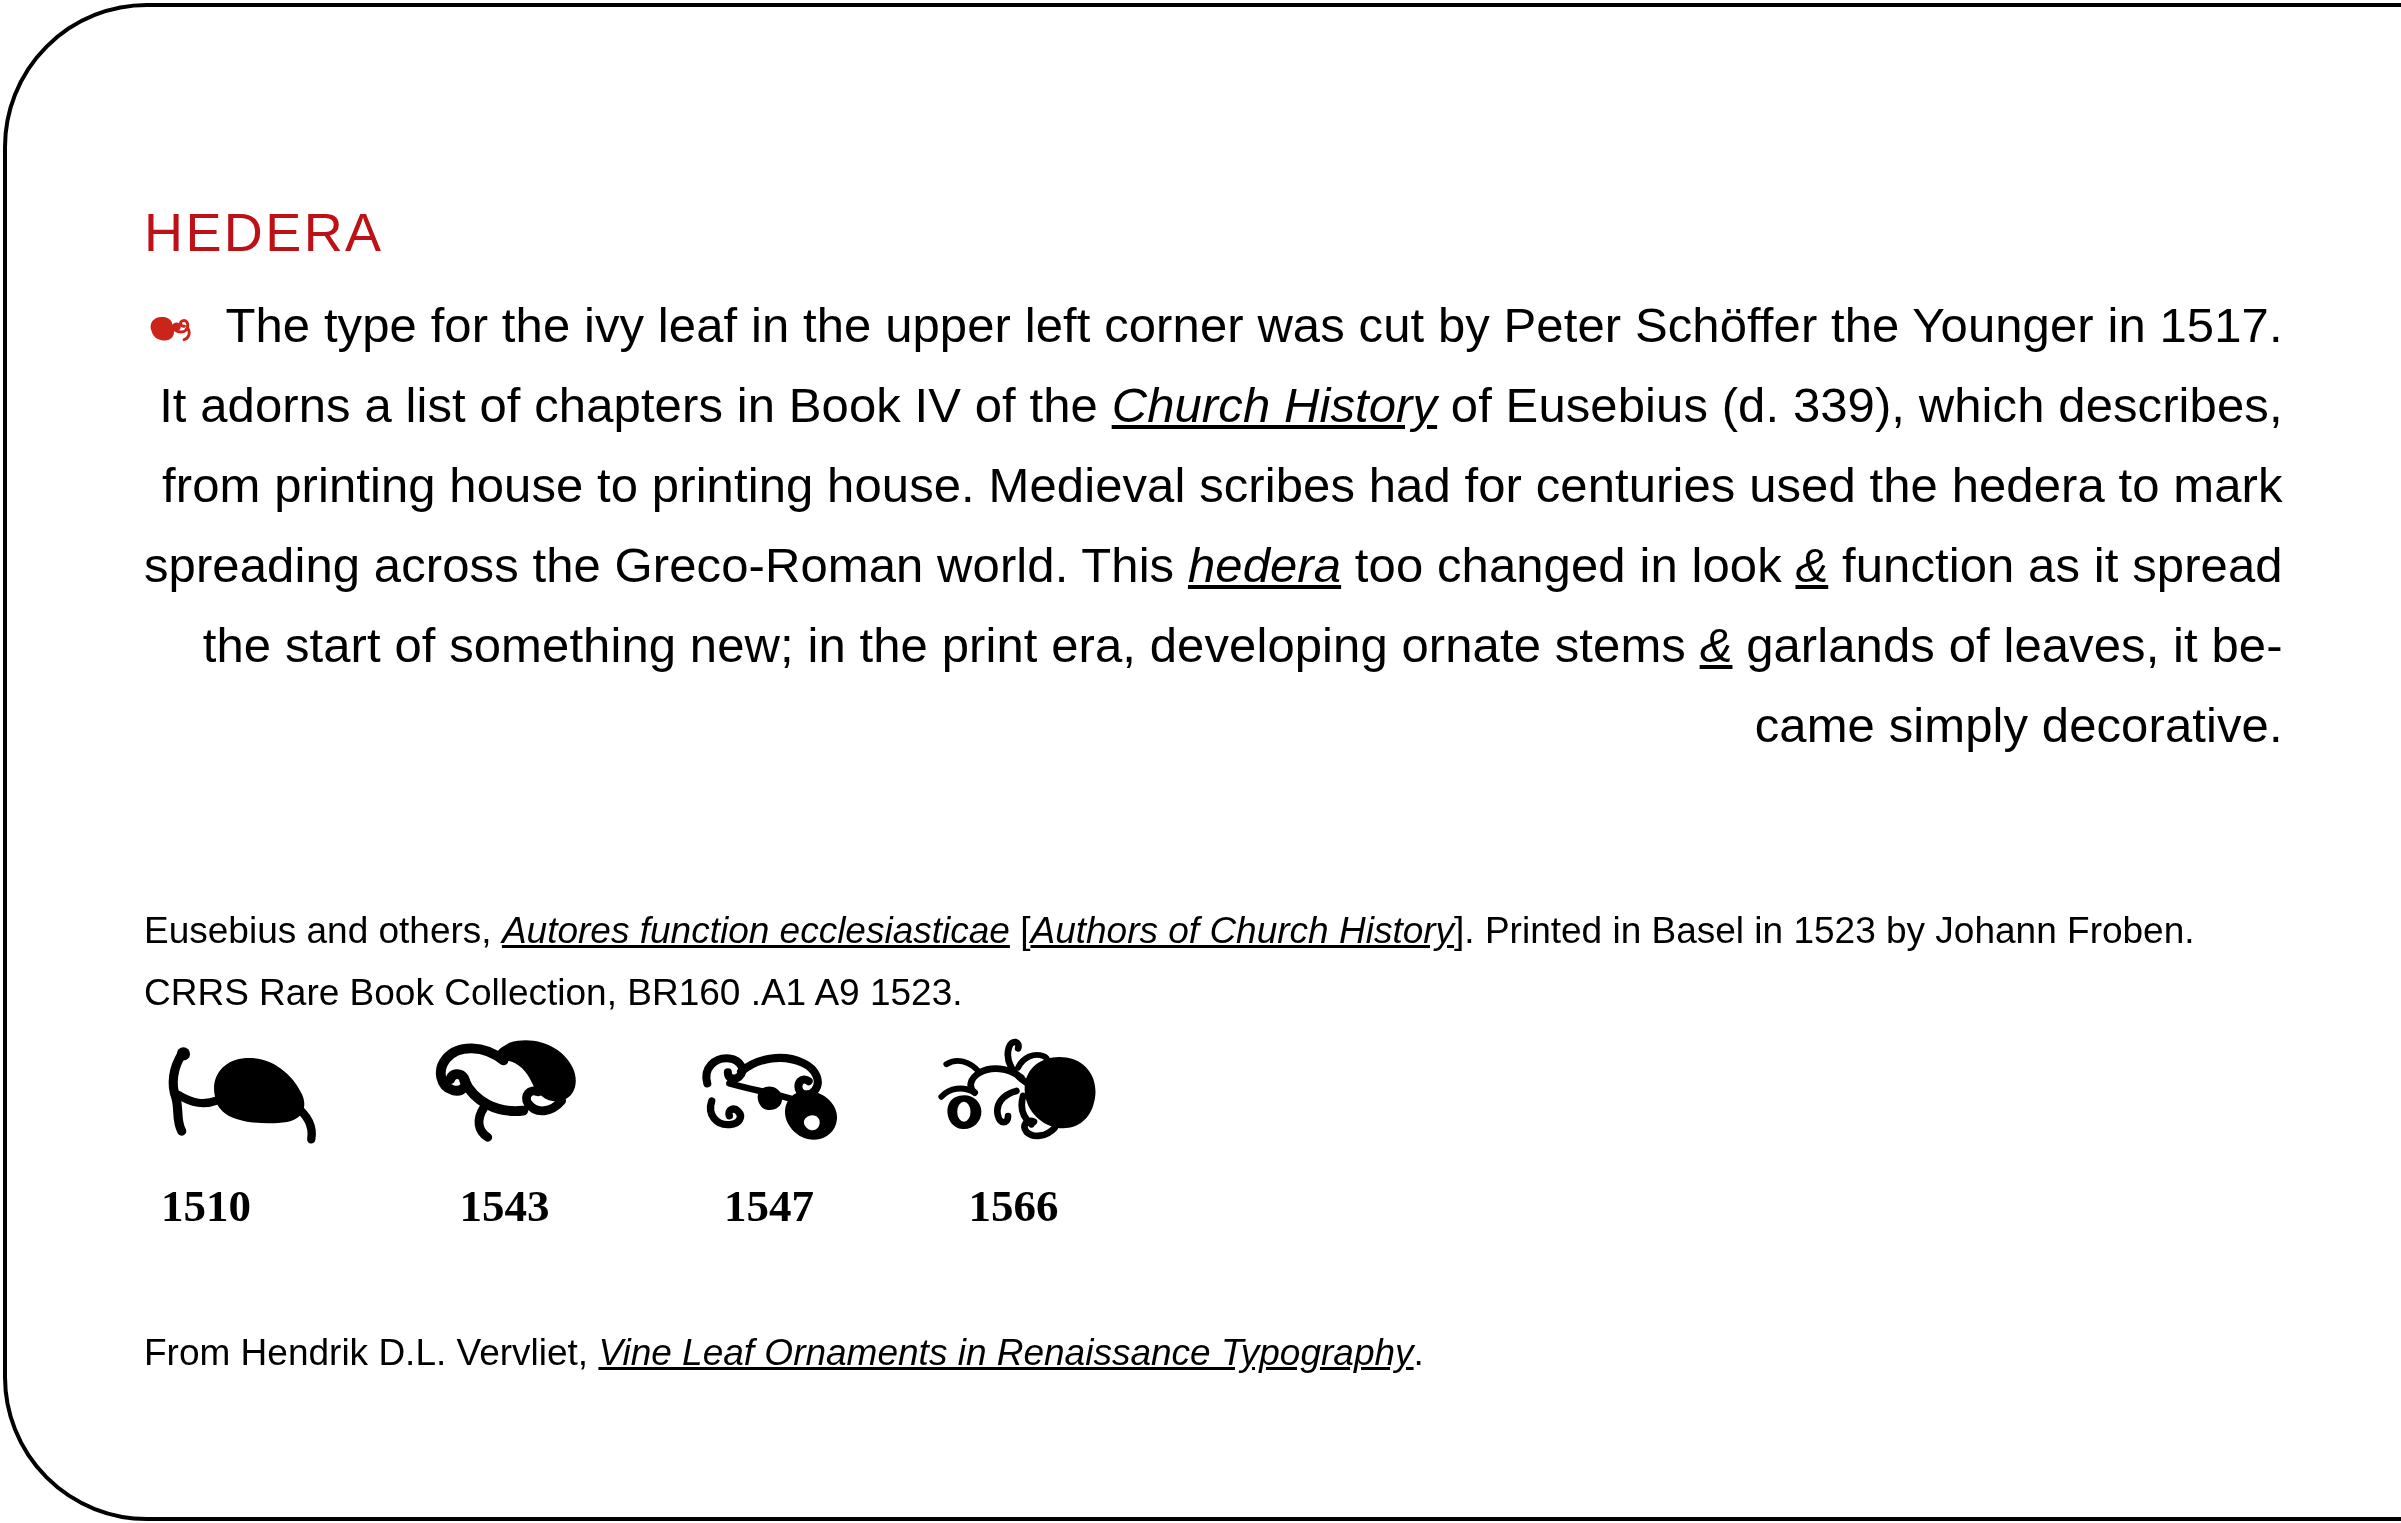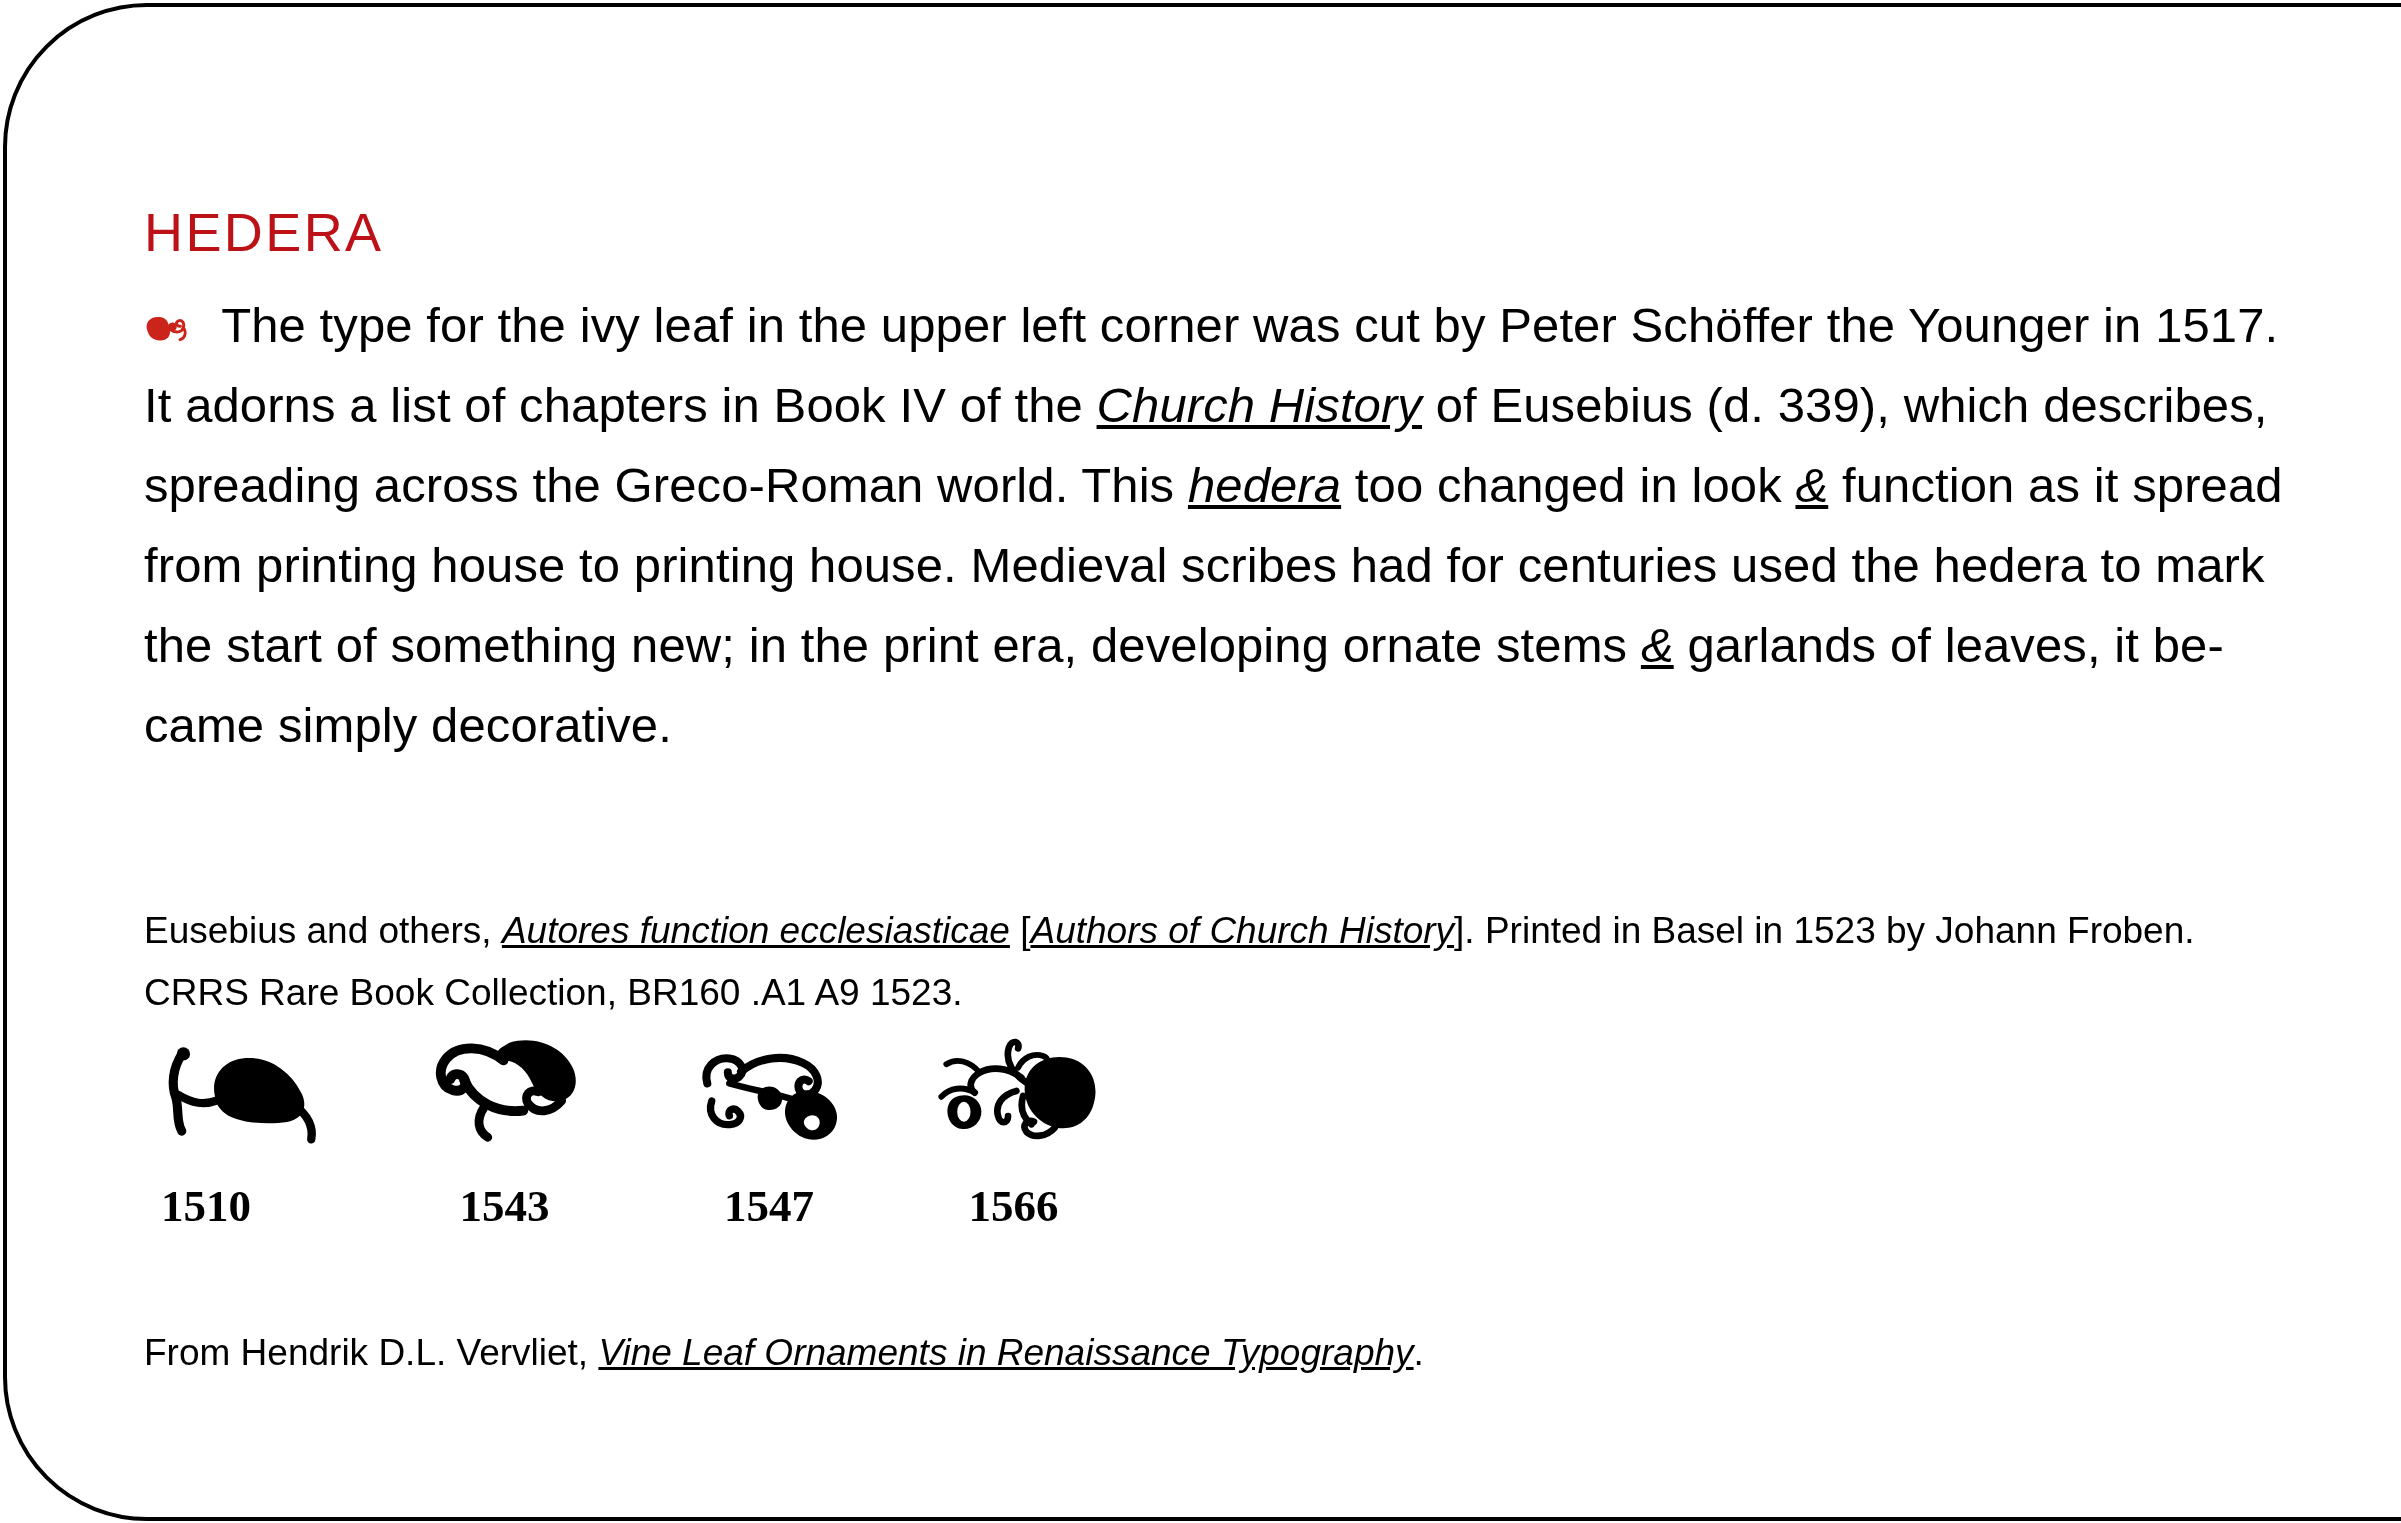--- a/index.html
+++ b/index.html
@@ -10,21 +10,21 @@
   }
   .card{position:absolute;inset:2.9px;border:4.3px solid #000;border-radius:144px;}
   .heading{
     position:absolute;left:144px;top:169px;font-size:54px;line-height:1;
     letter-spacing:2.4px;color:var(--accent);font-weight:400;
   }
   .para{
     position:absolute;left:144px;top:285px;font-size:49px;line-height:80px;
     white-space:nowrap;letter-spacing:0.1px;
   }
-  .pline{height:80px;}
+  .pline{height:80px;text-align:right;}
   em{font-style:italic;text-decoration:underline;}
   .bullet-svg{height:31px;width:48px;margin-right:16.3px;vertical-align:-1.9px;color:var(--bullet);}
   .citation,.source{
     position:absolute;left:144px;font-size:37px;line-height:62px;white-space:nowrap;
   }
   .citation{top:900px;}
   .source{top:1322px;}
   .orn-row{position:absolute;left:0;top:0;width:100%;height:100%;pointer-events:none;}
   figure.orn{margin:4px;position:absolute;top:1017px;font-weight:bold;}
   .orn svg{width:100%;height:130px;display:block;}
@@ -48,22 +48,22 @@
 
 <div class="para">
     <div class="pline">
   <svg class="bullet-svg" viewBox="0 0 100 64" preserveAspectRatio="xMidYMax meet">
     <path fill="currentColor" d="M7,36 C1,20 13,6 32,8 C43,9 50,15 51,24 C56,17 66,18 68,26 C70,34 62,39 54,36 C56,50 44,60 28,56 C14,53 10,46 7,36 Z"></path>
     <path fill="none" stroke="currentColor" stroke-width="6" stroke-linecap="round" d="M54,34 C66,42 78,40 82,30 C85,21 79,12 71,16 C65,19 68,28 76,27"></path>
     <path fill="none" stroke="currentColor" stroke-width="6" stroke-linecap="round" d="M82,30 C89,40 86,52 75,55"></path>
   </svg>
 <span>The type for the ivy leaf in the upper left corner was cut by Peter Schöffer the Younger in 1517.</span></div>
     <div class="pline"><span>It adorns a list of chapters in Book IV of the </span><em>Church History</em><span> of Eusebius (d. 339), which describes,</span></div>
+    <div class="pline"><span>from printing house to printing house. Medieval scribes had for centuries used the hedera to mark</span></div>
     <div class="pline"><span>spreading across the Greco-Roman world. This </span><em>hedera</em><span> too changed in look </span><em>&amp;</em><span> function as it spread</span></div>
-    <div class="pline"><span>from printing house to printing house. Medieval scribes had for centuries used the hedera to mark</span></div>
     <div class="pline"><span>the start of something new; in the print era, developing ornate stems </span><em>&amp;</em><span> garlands of leaves, it be-</span></div>
     <div class="pline"><span>came simply decorative.</span></div>
   </div>
 
 <div class="citation">
     <div class="cline"><span>Eusebius and others, </span><em>Autores function ecclesiasticae</em><span> [</span><em>Authors of Church History</em><span>]. Printed in Basel in 1523 by Johann Froben.</span></div>
     <div class="cline"><span>CRRS Rare Book Collection, BR160 .A1 A9 1523.</span></div>
   </div>
 
 <div class="orn-row">

